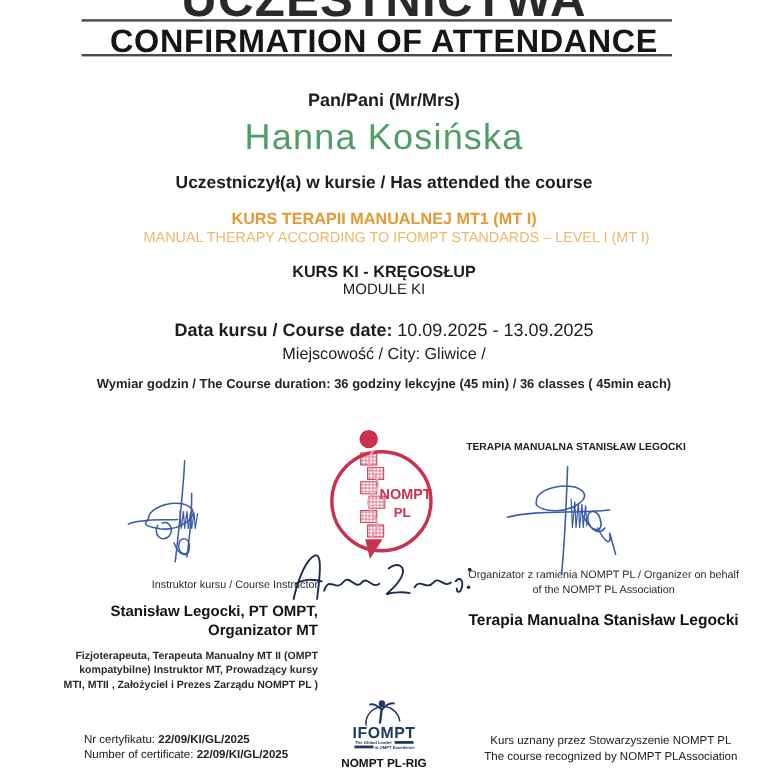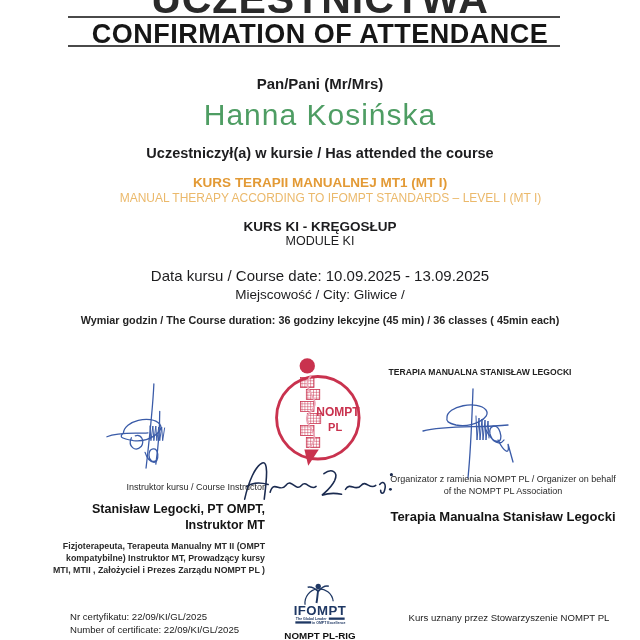--- a/index.html
+++ b/index.html
@@ -1,20 +1,20 @@
 <!DOCTYPE html>
 <html><head>
 <meta charset="utf-8">
 <style>
   html,body{margin:0;padding:0;background:#888;}
   .page{position:relative;width:640px;height:640px;background:#ffffff;overflow:hidden;
         font-family:"Liberation Sans",sans-serif;color:#1d1d1f;}
   .abs{position:absolute;}
   .ctr{left:0;right:0;text-align:center;}
-  .b{font-weight:400;}
+  .b{font-weight:700;}
 
   .title-pl{top:-21px;left:0;right:0;text-align:center;font-size:41px;font-weight:700;
             letter-spacing:1px;color:#2a2a2a;line-height:1;}
   .rule{left:68px;width:492px;border-top:2px solid #4a4a4a;height:0;}
   .rule-top{top:16px;}
   .rule-bottom{top:45px;}
   .title-en{top:19px;font-size:27px;font-weight:700;letter-spacing:0.5px;color:#161616;}
 
   .salutation{top:75px;font-size:15px;font-weight:700;}
   .attendee-name{top:98px;font-size:30px;letter-spacing:1px;color:var(--name-green);}
@@ -135,21 +135,21 @@
     <path d="M29,33 C33,20 39,34 45,26 C51,18 55,33 61,26 C66,20 70,32 76,27"></path>
     <path d="M84,14 C92,8 99,12 95,21 C91,29 85,33 82,36 C88,34 97,34 102,35"></path>
     <path d="M106,30 C111,22 116,33 122,26 C127,20 131,31 137,26"></path>
     <path d="M141,25 C145,20 148,25 146,31 C145,35 142,35 142,31"></path>
     <circle cx="153" cy="15" r="1.6"></circle>
     <circle cx="152" cy="30" r="1.5"></circle>
   </svg>
 
   <div class="abs col col-left">
     <div class="role-line">Instruktor kursu / Course Instructor</div>
-    <div class="person-name">Stanisław Legocki, PT OMPT, Instruktor MT</div>
+    <div class="person-name">Stanisław Legocki, PT OMPT, Organizator MT</div>
     <div class="creds">Fizjoterapeuta,  Terapeuta Manualny MT II (OMPT kompatybilne) Instruktor MT,  Prowadzący kursy MTI, MTII , Założyciel i Prezes Zarządu NOMPT PL  )</div>
   </div>
 
 
   <div class="abs col col-right">
     <div class="role-line">Organizator z ramienia NOMPT PL / Organizer on behalf of the NOMPT PL Association</div>
     <div class="person-name" style="font-size:13px;margin-top:12px;">Terapia Manualna Stanisław Legocki</div>
   </div>
 
   <div class="abs ifompt-block">
@@ -175,15 +175,16 @@
       <span class="b">22/09/KI/GL/2025</span>
     </div>
     <div>
       <span>Number of certificate:</span>
       <span class="b">22/09/KI/GL/2025</span>
     </div>
   </div>
 
   <div class="abs recognition">
     <div>Kurs uznany przez Stowarzyszenie NOMPT PL</div>
+    <div>The course recognized by NOMPT PLAssociation</div>
   </div>
 
 </div>
 
 </body></html>

